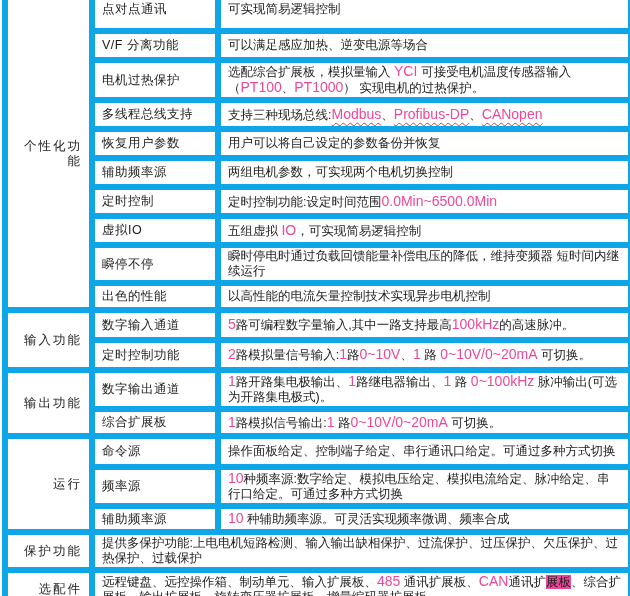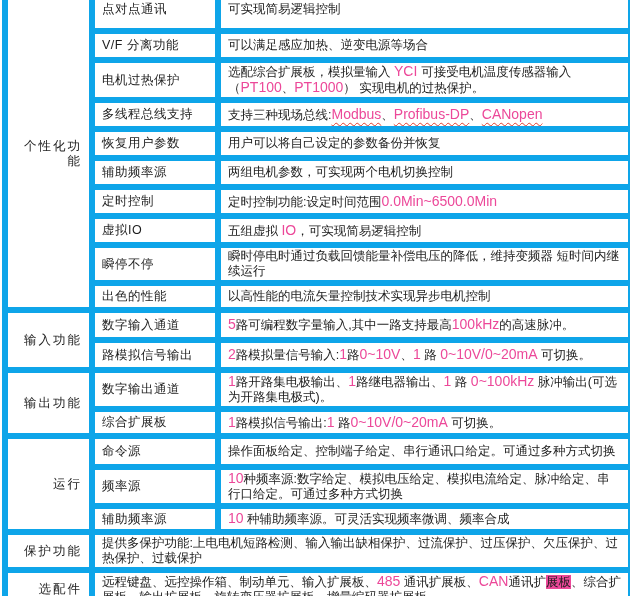--- a/index.html
+++ b/index.html
@@ -116,21 +116,21 @@
         <tr>
           <td class="feat">出色的性能</td>
           <td class="desc"><span class="seg-t">以高性能的电流矢量控制技术实现异步电机控制</span></td>
         </tr>
         <tr>
           <td class="cat" rowspan="2">输入功能</td>
           <td class="feat">数字输入通道</td>
           <td class="desc"><span class="seg-n">5</span><span class="seg-t">路可编程数字量输入,其中一路支持最高</span><span class="seg-n">100kHz</span><span class="seg-t">的高速脉冲。</span></td>
         </tr>
         <tr>
-          <td class="feat">路模拟信号输出</td>
+          <td class="feat">定时控制功能</td>
           <td class="desc"><span class="seg-n">2</span><span class="seg-t">路模拟量信号输入:</span><span class="seg-n">1</span><span class="seg-t">路</span><span class="seg-n">0~10V</span><span class="seg-t">、</span><span class="seg-n">1</span><span class="seg-t"> 路 </span><span class="seg-n">0~10V/0~20mA</span><span class="seg-t"> 可切换。</span></td>
         </tr>
         <tr>
           <td class="cat" rowspan="2">输出功能</td>
           <td class="feat">数字输出通道</td>
           <td class="desc"><span class="seg-n">1</span><span class="seg-t">路开路集电极输出、</span><span class="seg-n">1</span><span class="seg-t">路继电器输出、</span><span class="seg-n">1</span><span class="seg-t"> 路 </span><span class="seg-n">0~100kHz</span><span class="seg-t"> 脉冲输出(可选为开路集电极式)。</span></td>
         </tr>
         <tr>
           <td class="feat">综合扩展板</td>
           <td class="desc"><span class="seg-n">1</span><span class="seg-t">路模拟信号输出:</span><span class="seg-n">1</span><span class="seg-t"> 路</span><span class="seg-n">0~10V/0~20mA</span><span class="seg-t"> 可切换。</span></td>

